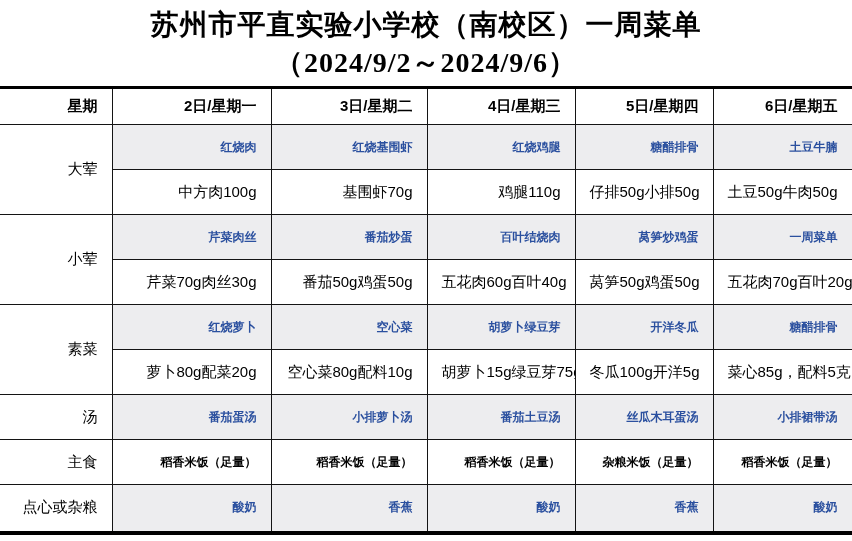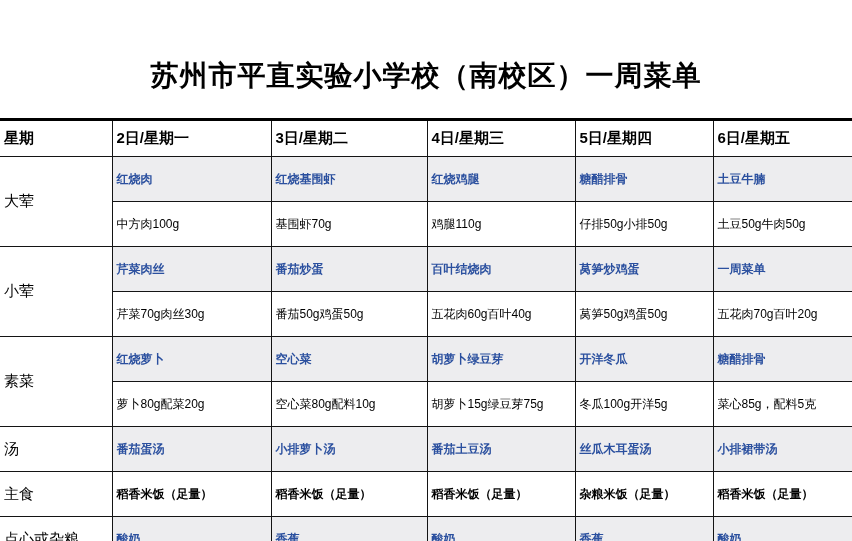--- a/index.html
+++ b/index.html
@@ -14,58 +14,58 @@
   body{
     width:852px;height:541px;overflow:hidden;
     background:var(--page-bg);
     font-family:"Liberation Sans","DejaVu Sans",sans-serif;
     color:var(--text-black);
   }
   .title-block{
     width:852px;height:86px;
     display:flex;flex-direction:column;justify-content:center;align-items:center;
     padding-top:2px;
-    margin-top:32px;
   }
   .title-line{
     font-family:"Liberation Serif","DejaVu Serif",serif;
     font-weight:bold;font-size:28px;line-height:38px;
     letter-spacing:1px;white-space:nowrap;
   }
   table.menu{
     width:852px;table-layout:fixed;
     border-collapse:collapse;
     border-top:3px solid #000;
     border-bottom:4px solid #000;
     border-left:none;
   }
   table.menu th,table.menu td{
     border:1px solid var(--grid-line);
-    text-align:left;vertical-align:middle;
-    padding:0 4px;overflow:hidden;white-space:nowrap;
+    text-align:right;vertical-align:middle;
+    padding:0 14px;overflow:hidden;white-space:nowrap;
   }
   table.menu tr>th:first-child{border-left:none;}
   tr.r-header{height:37px;}
   tr.r-data{height:45px;}
   tr.r-last{height:48px;}
   th.corner,th.day{font-size:15px;font-weight:bold;background:#fff;}
   th.rowlabel{font-size:15px;font-weight:normal;background:#fff;}
   td.dish{
     background:var(--shaded-bg);
     color:var(--dish-blue);
     font-weight:bold;font-size:12px;
   }
-  td.ing{background:#fff;font-size:12px;font-weight:normal;}
+  td.ing{background:#fff;font-size:15px;font-weight:normal;}
   td.plain{background:#fff;font-size:12px;font-weight:bold;}
 </style>
 </head>
 <body>
 
 <div class="title-block">
   <div class="title-line">苏州市平直实验小学校（南校区）一周菜单</div>
+  <div class="title-line">（2024/9/2～2024/9/6）</div>
 </div>
 
 <table class="menu">
   <colgroup>
     <col style="width:112px">
       <col style="width:159px">
       <col style="width:156px">
     <col style="width:148px">
       <col style="width:138px">
       <col style="width:139px">

